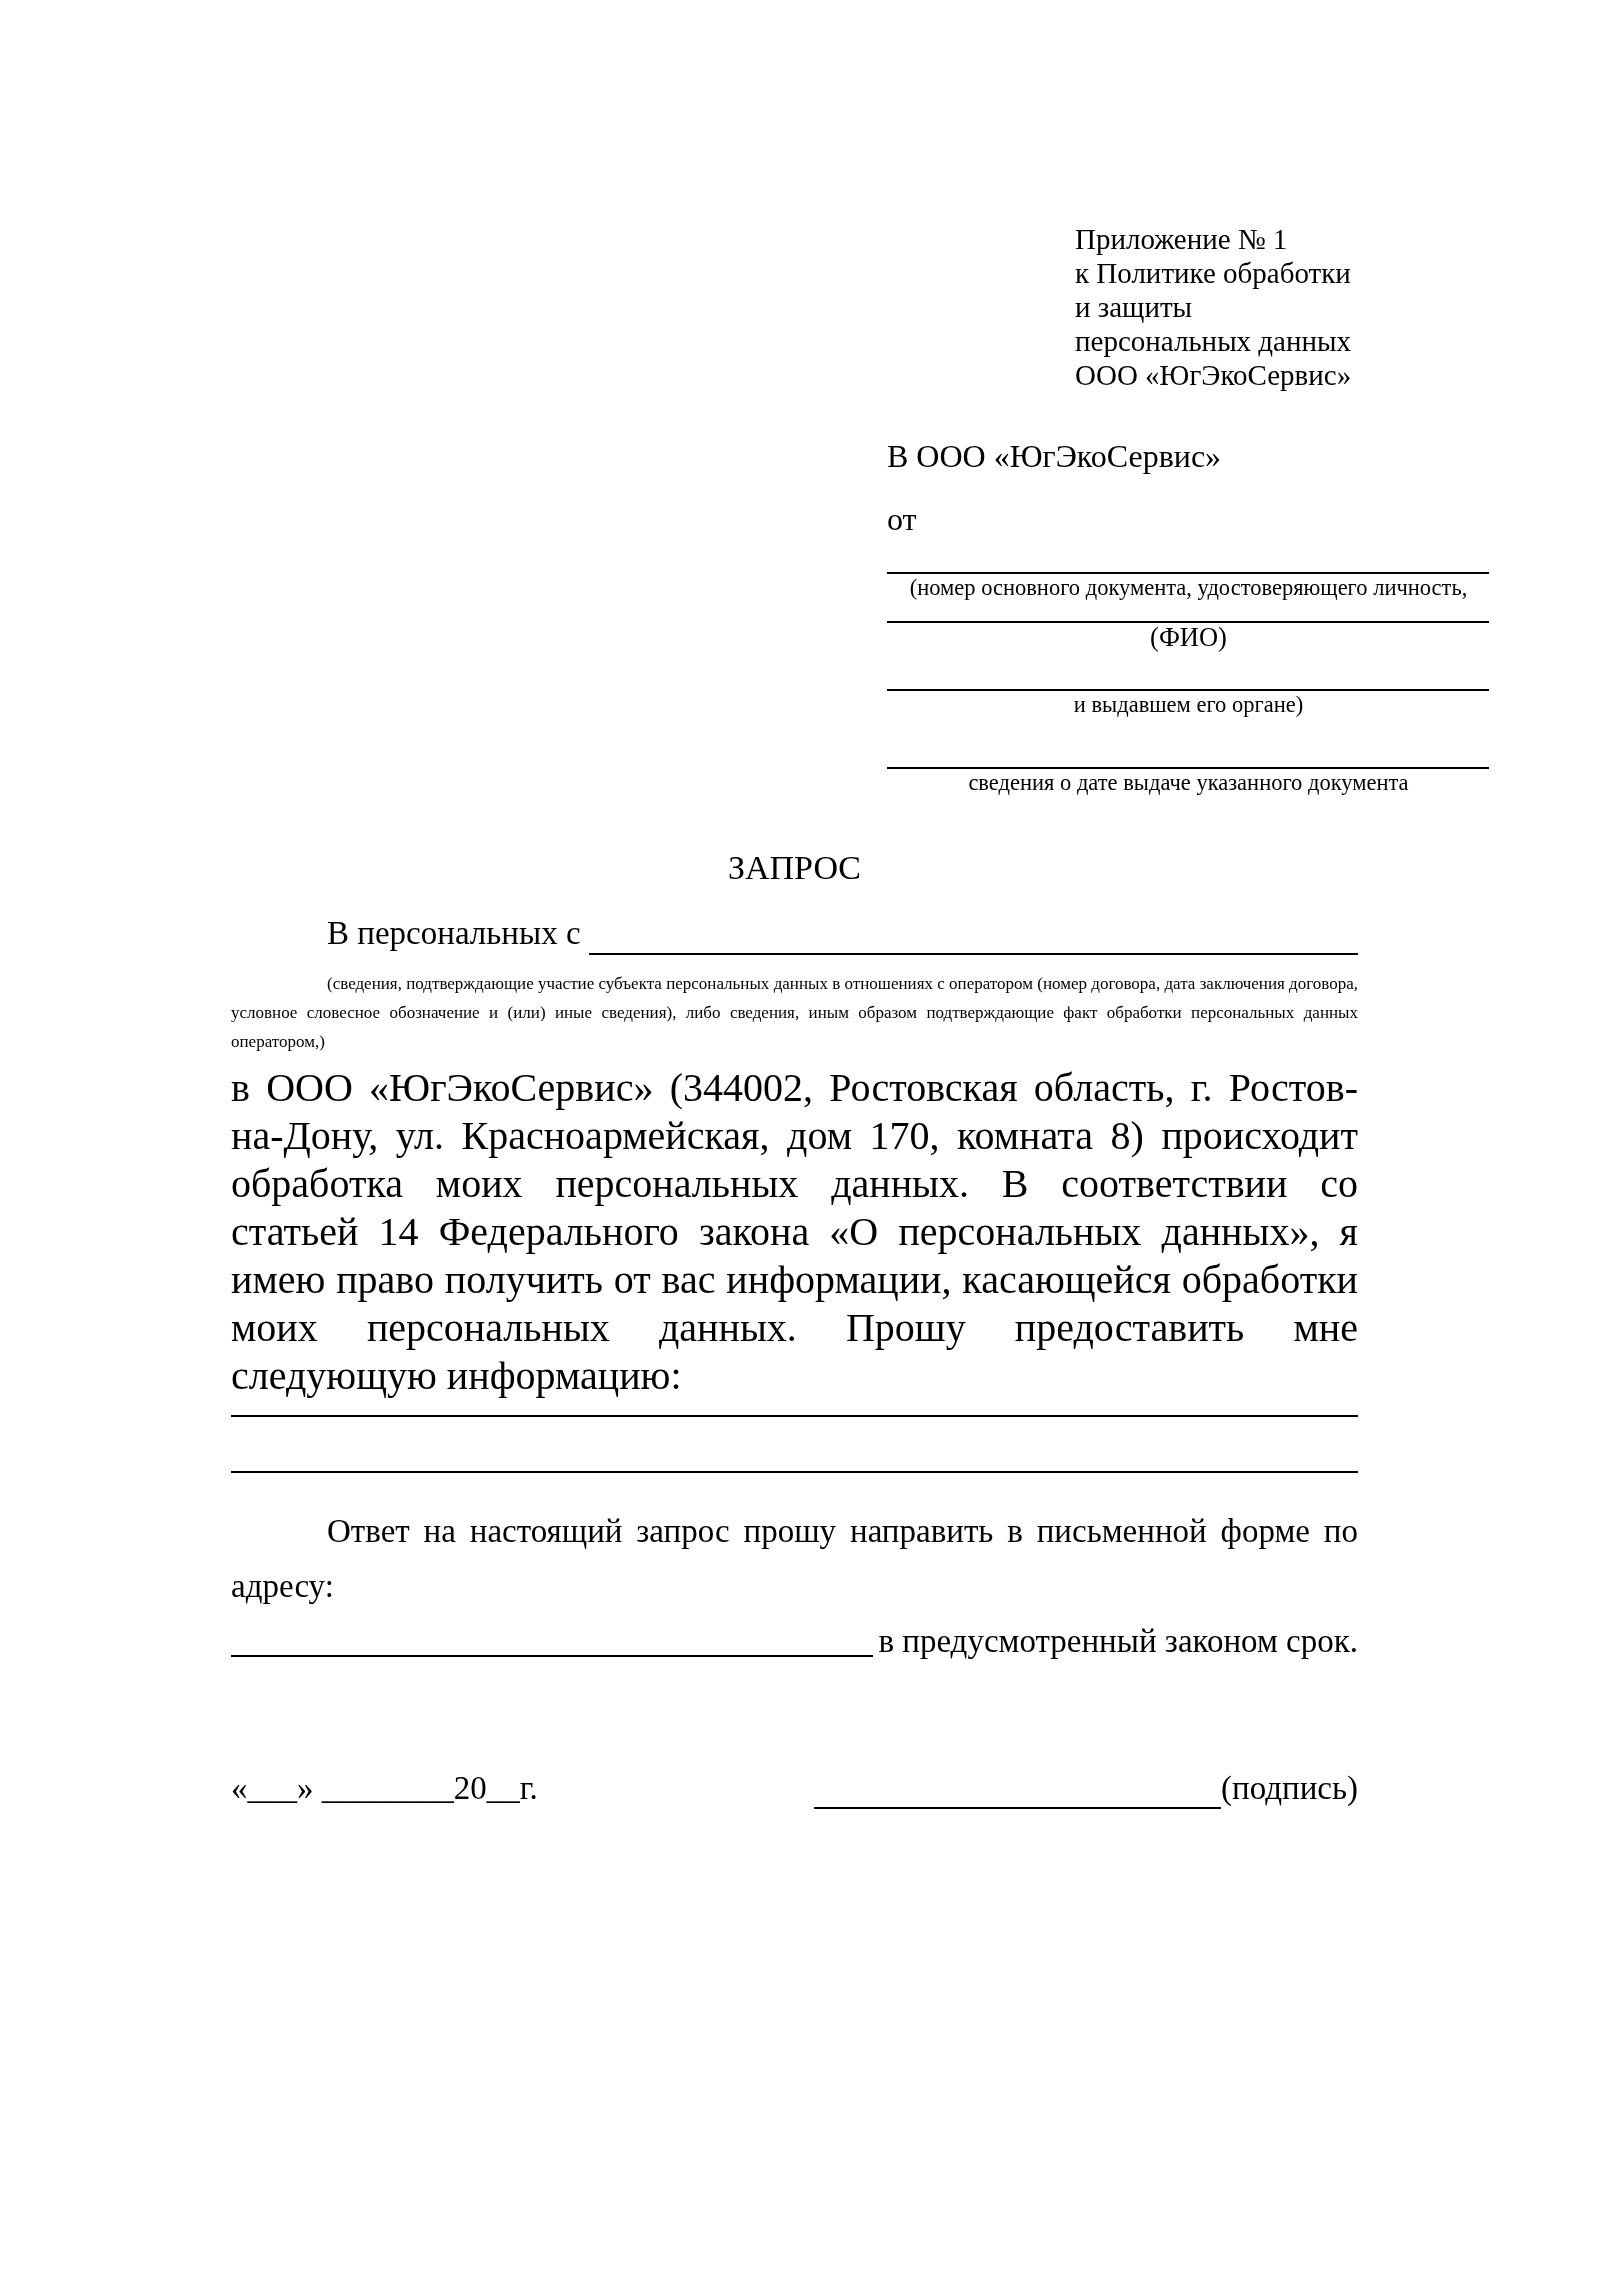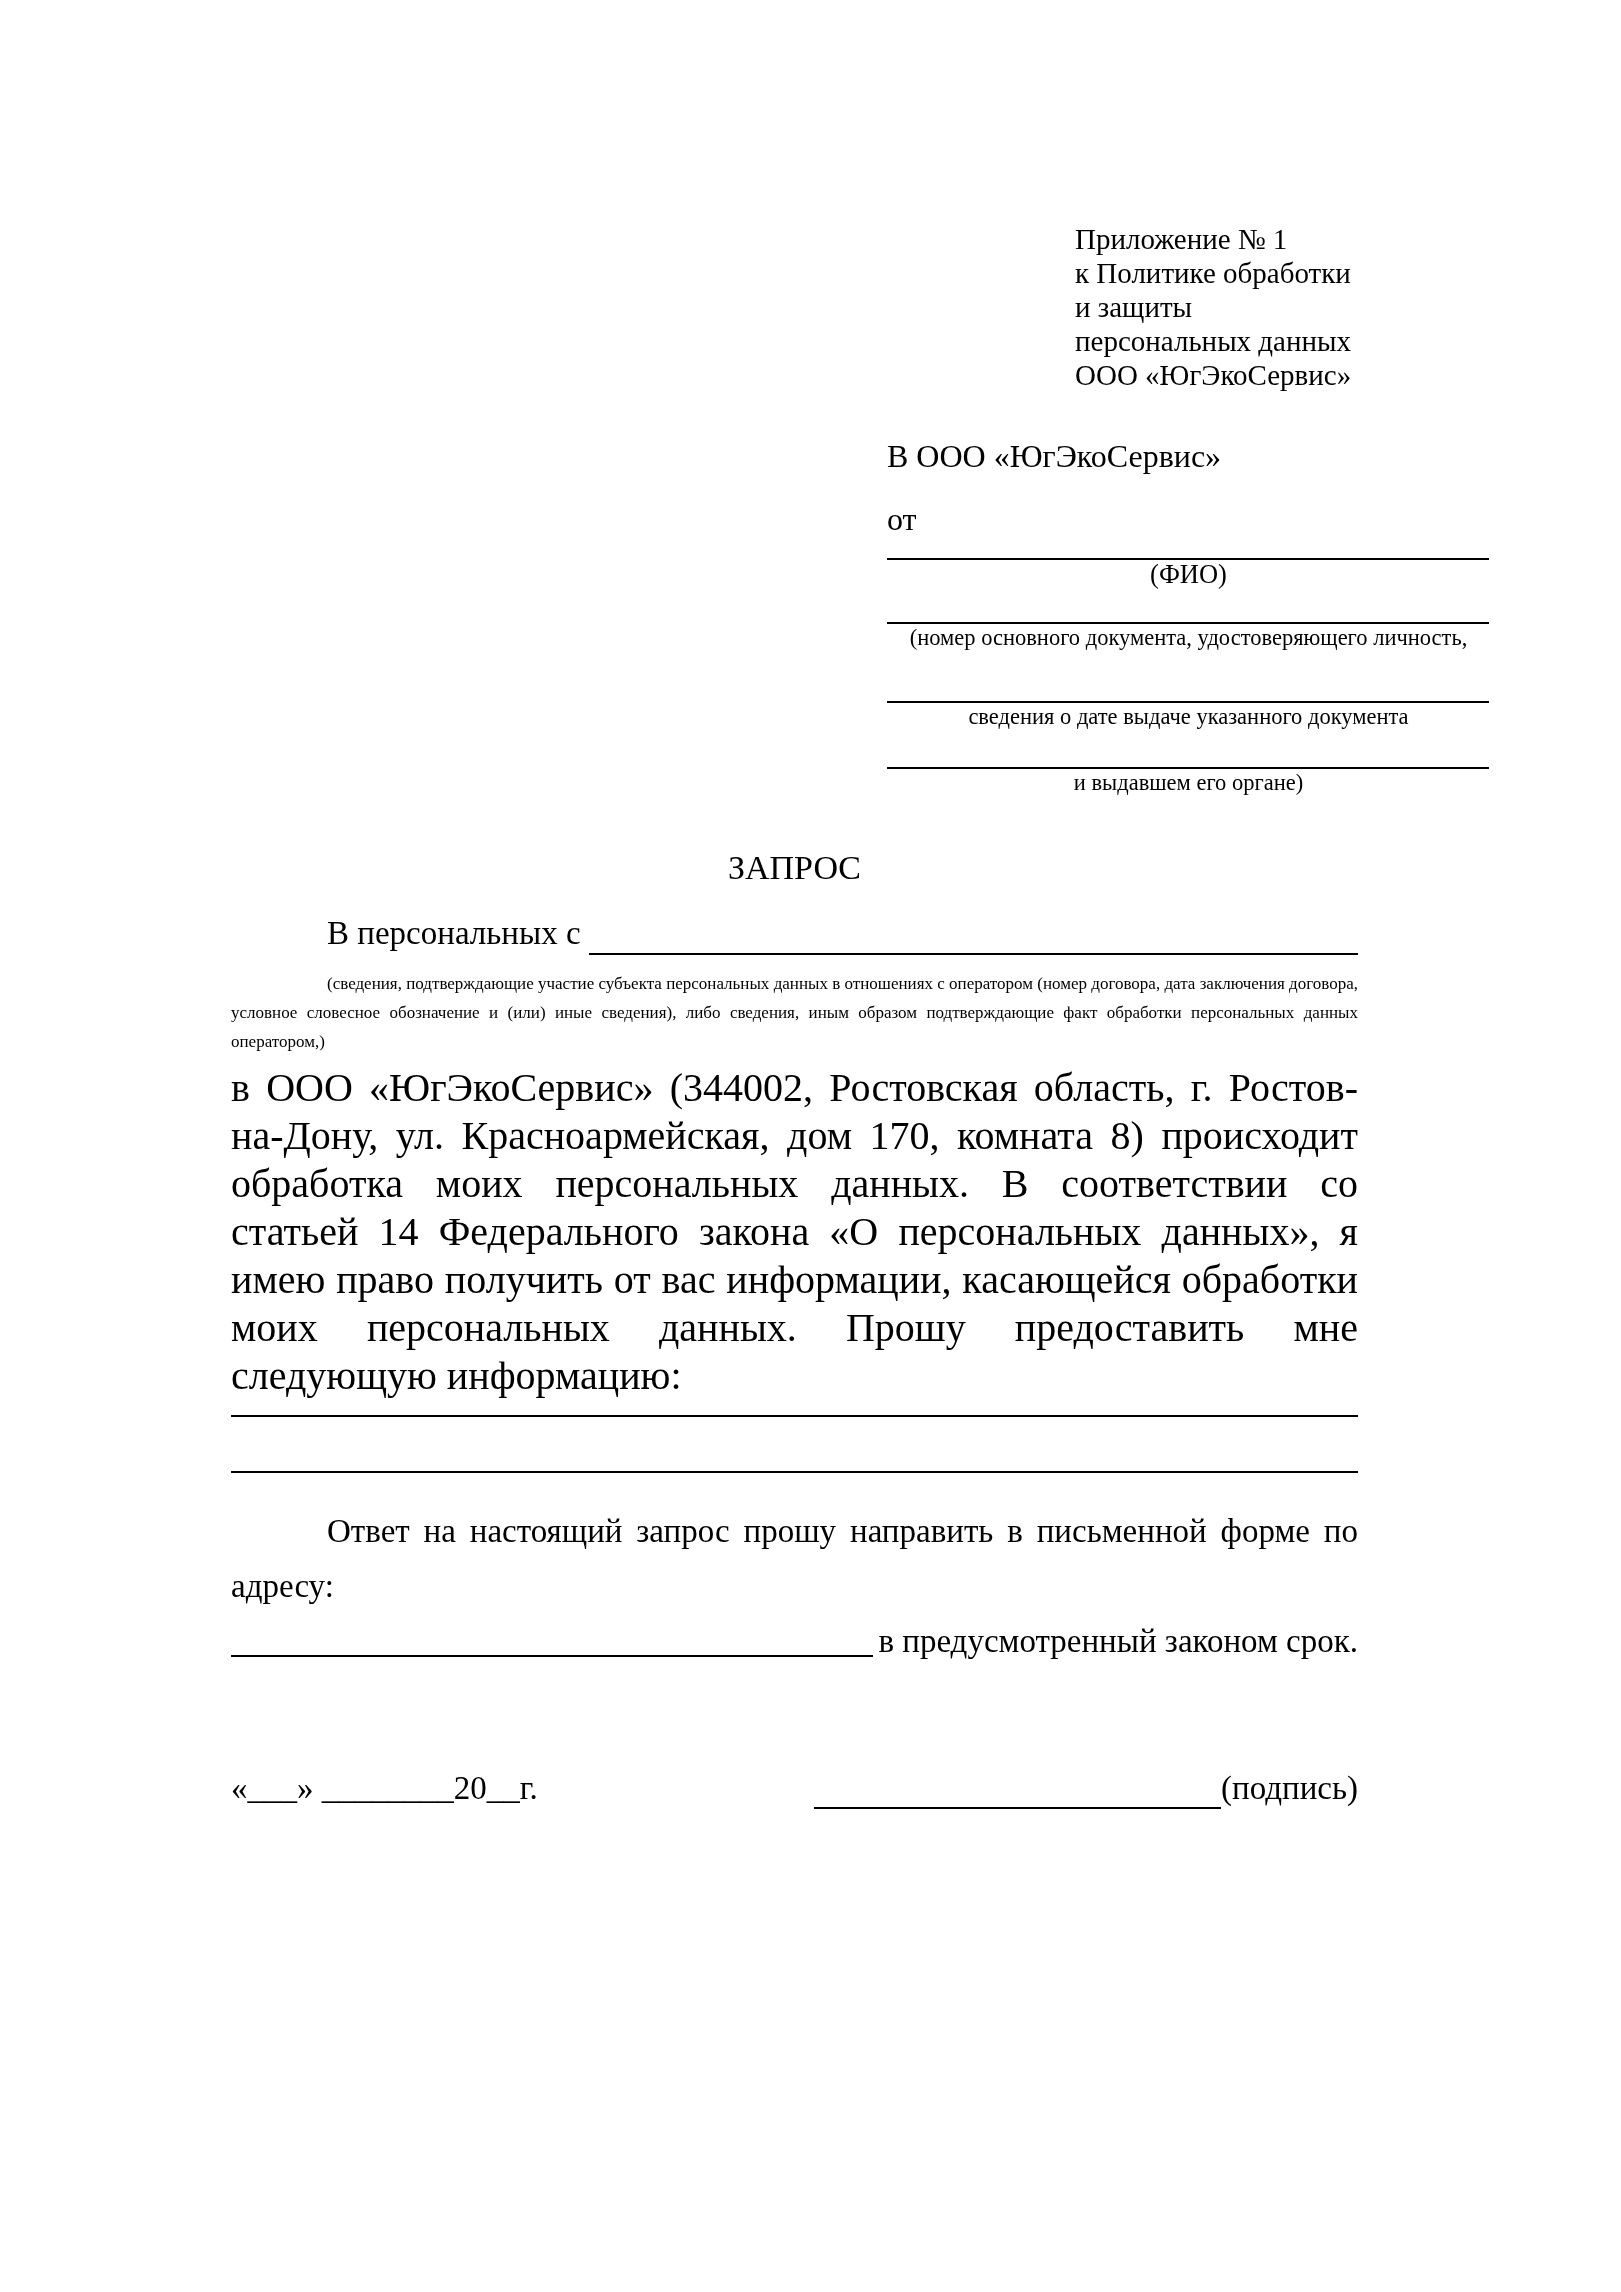--- a/index.html
+++ b/index.html
@@ -152,37 +152,37 @@
     <div>персональных данных</div>
     <div>ООО «ЮгЭкоСервис»</div>
   </div>
 
 
   <div class="addressee">
     <div class="to-line">В ООО «ЮгЭкоСервис»</div>
     <div class="from-label">от</div>
 
     <div class="field">
+      <div class="field-line f2"><span></span></div>
+      <div class="field-caption">(номер основного документа, удостоверяющего личность,</div>
+    </div>
+
+    <div class="field">
       <div class="field-line f1"><span></span></div>
       <div class="field-caption fio">(ФИО)</div>
     </div>
 
     <div class="field">
-      <div class="field-line f2"><span></span></div>
-      <div class="field-caption">(номер основного документа, удостоверяющего личность,</div>
+      <div class="field-line f4"><span></span></div>
+      <div class="field-caption">и выдавшем его органе)</div>
     </div>
 
     <div class="field">
       <div class="field-line f3"><span></span></div>
       <div class="field-caption">сведения о дате выдаче указанного документа</div>
-    </div>
-
-    <div class="field">
-      <div class="field-line f4"><span></span></div>
-      <div class="field-caption">и выдавшем его органе)</div>
     </div>
   </div>
 
   <div class="request-heading">ЗАПРОС</div>
 
   <div class="intro-row">
     <span class="intro-label">В персональных с </span>
     <span class="fill-line"><span></span></span>
   </div>
 

